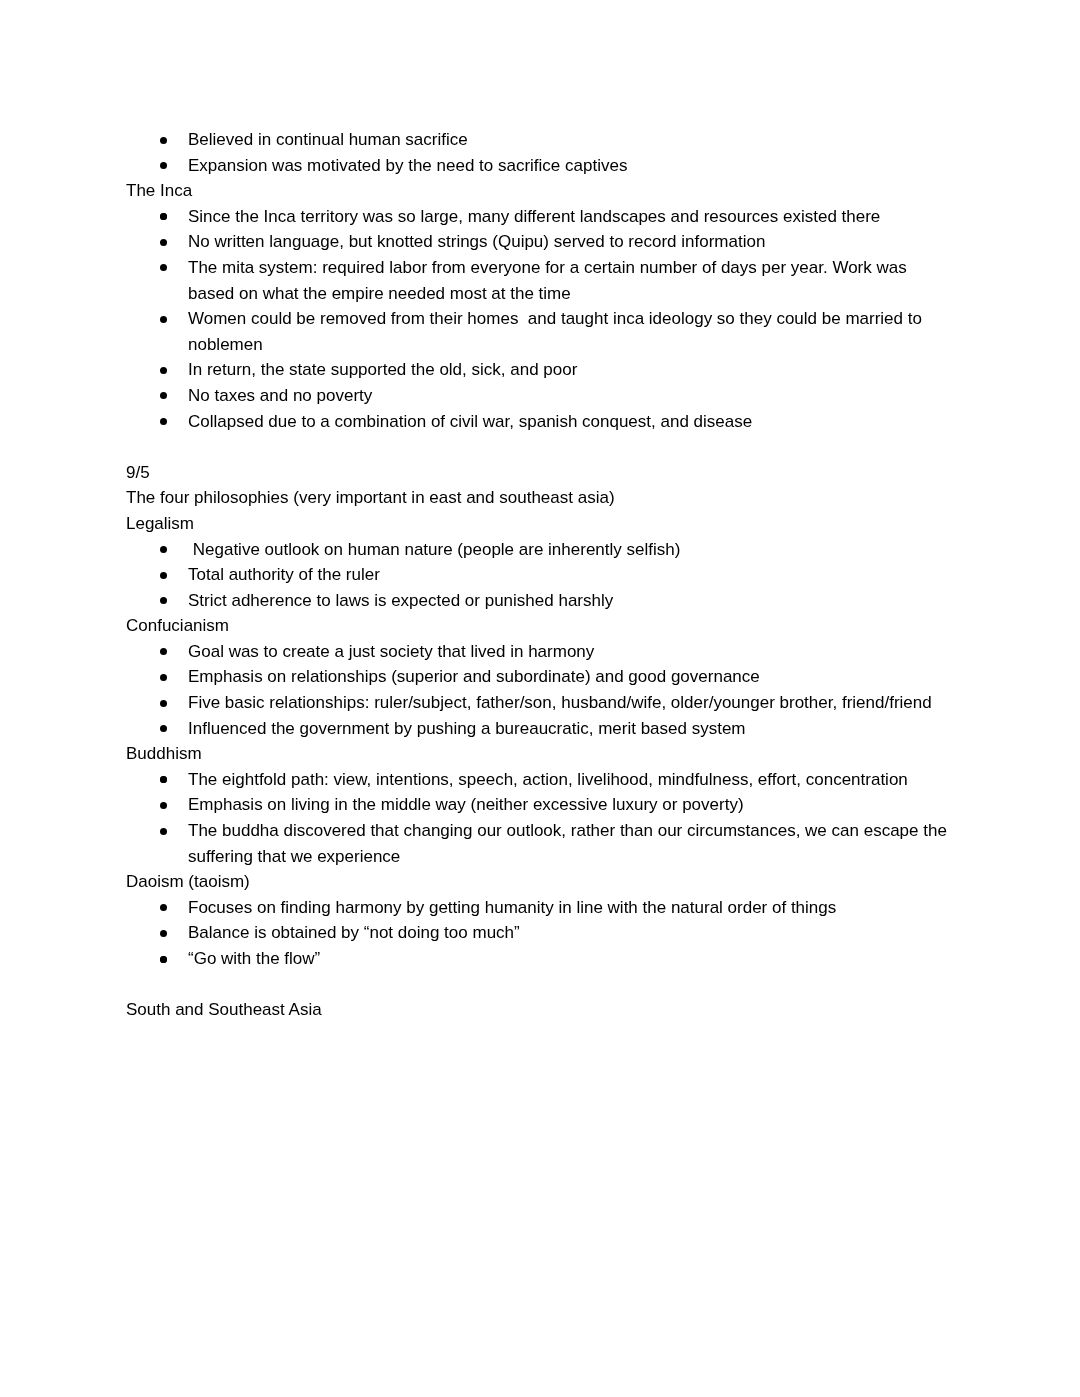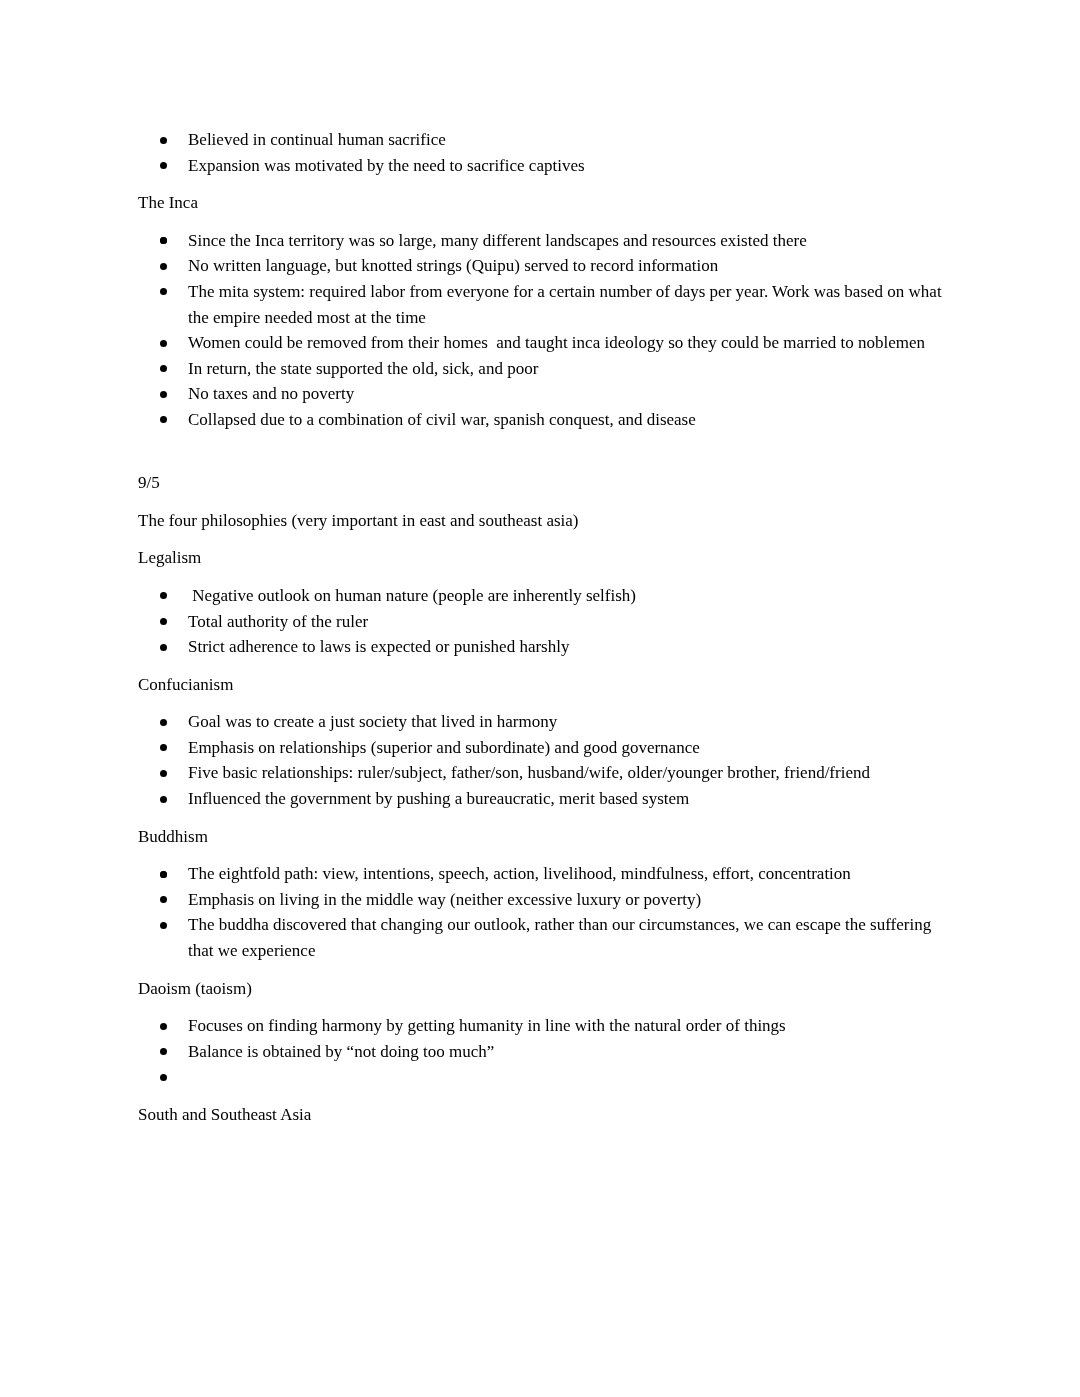--- a/index.html
+++ b/index.html
@@ -7,28 +7,28 @@
       margin: 0;
       padding: 0;
       background: #ffffff;
     }
     .page {
       box-sizing: border-box;
       width: 1080px;
       height: 1397px;
       background: #ffffff;
       color: #000000;
-      font-family: Liberation Serif, serif;
+      font-family: Liberation Sans, sans-serif;
       font-size: 17px;
       line-height: 25.6px;
       padding: 127px 127px 0 126px;
       overflow: hidden;
     }
     .heading {
-      margin: 12px;
+      margin: 0;
       white-space: pre-wrap;
     }
     ul.bullets {
       margin: 0;
       padding: 0;
       list-style: none;
     }
     ul.bullets li {
       position: relative;
       padding-left: 62px;
@@ -102,19 +102,20 @@
     <li><span class="dot"></span><span class="li-text">Emphasis on living in the middle way (neither excessive luxury or poverty)</span></li>
     <li><span class="dot"></span><span class="li-text">The buddha discovered that changing our outlook, rather than our circumstances, we can escape the suffering that we experience</span></li>
   </ul>
 
   <div class="heading">Daoism (taoism)</div>
 
   <ul class="bullets">
     <li><span class="dot"></span><span class="li-text">Focuses on finding harmony by getting humanity in line with the natural order of things</span></li>
     <li><span class="dot"></span><span class="li-text">Balance is obtained by “not doing too much”</span></li>
     <li><span class="dot"></span></li>
+    <li><span class="dot"></span><span class="li-text">“Go with the flow”</span></li>
   </ul>
 
   <div class="spacer"></div>
 
   <div class="heading">South and Southeast Asia</div>
 
 </div>
 
 </body></html>

